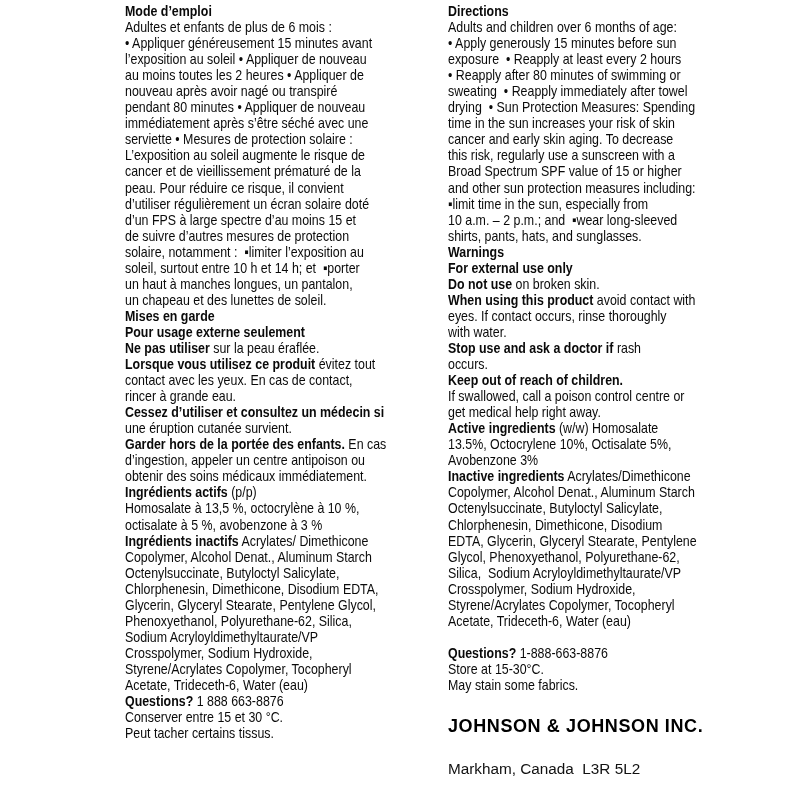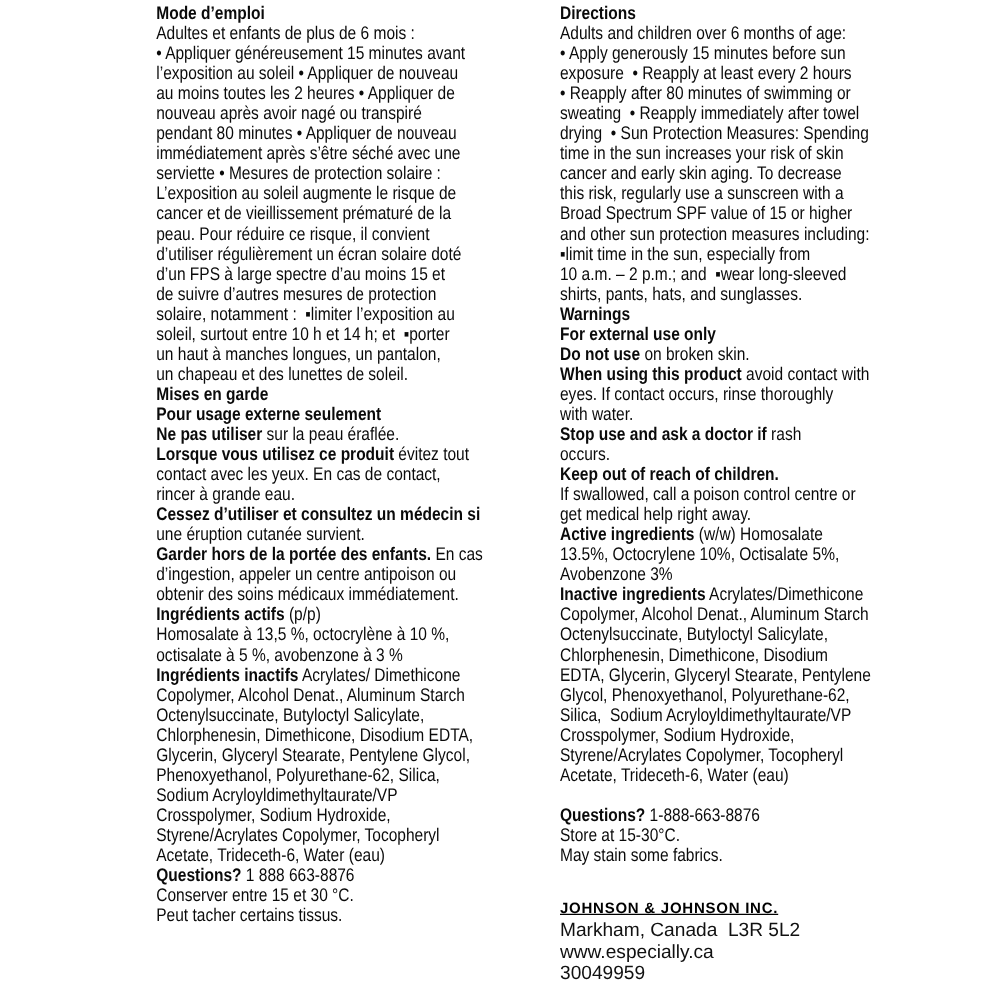--- a/index.html
+++ b/index.html
@@ -26,32 +26,32 @@
   }
   .line {
     font-size: 14.6px;
     line-height: 16.05px;
     white-space: pre;
     color: #0a0a0a;
   }
   .b { font-weight: bold; }
   .footer { margin-top: 23px; }
   .company {
-    font-size: 12px;
+    font-size: 18px;
     font-weight: bold;
     letter-spacing: 0.6px;
     line-height: 20px;
     white-space: pre;
-    text-decoration: underline;
   }
   .addr {
     font-size: 15.3px;
     line-height: 17px;
     white-space: pre;
     color: #111111;
+    margin-top: 24px;
   }
 </style>
 </head>
 <body>
 
 <div class="label-root">
   <div class="col col-french">
     <div class="lines" id="french-lines">
         <div class="line"><span class="b">Mode d’emploi</span></div>
         <div class="line"><span>Adultes et enfants de plus de 6 mois :</span></div>

